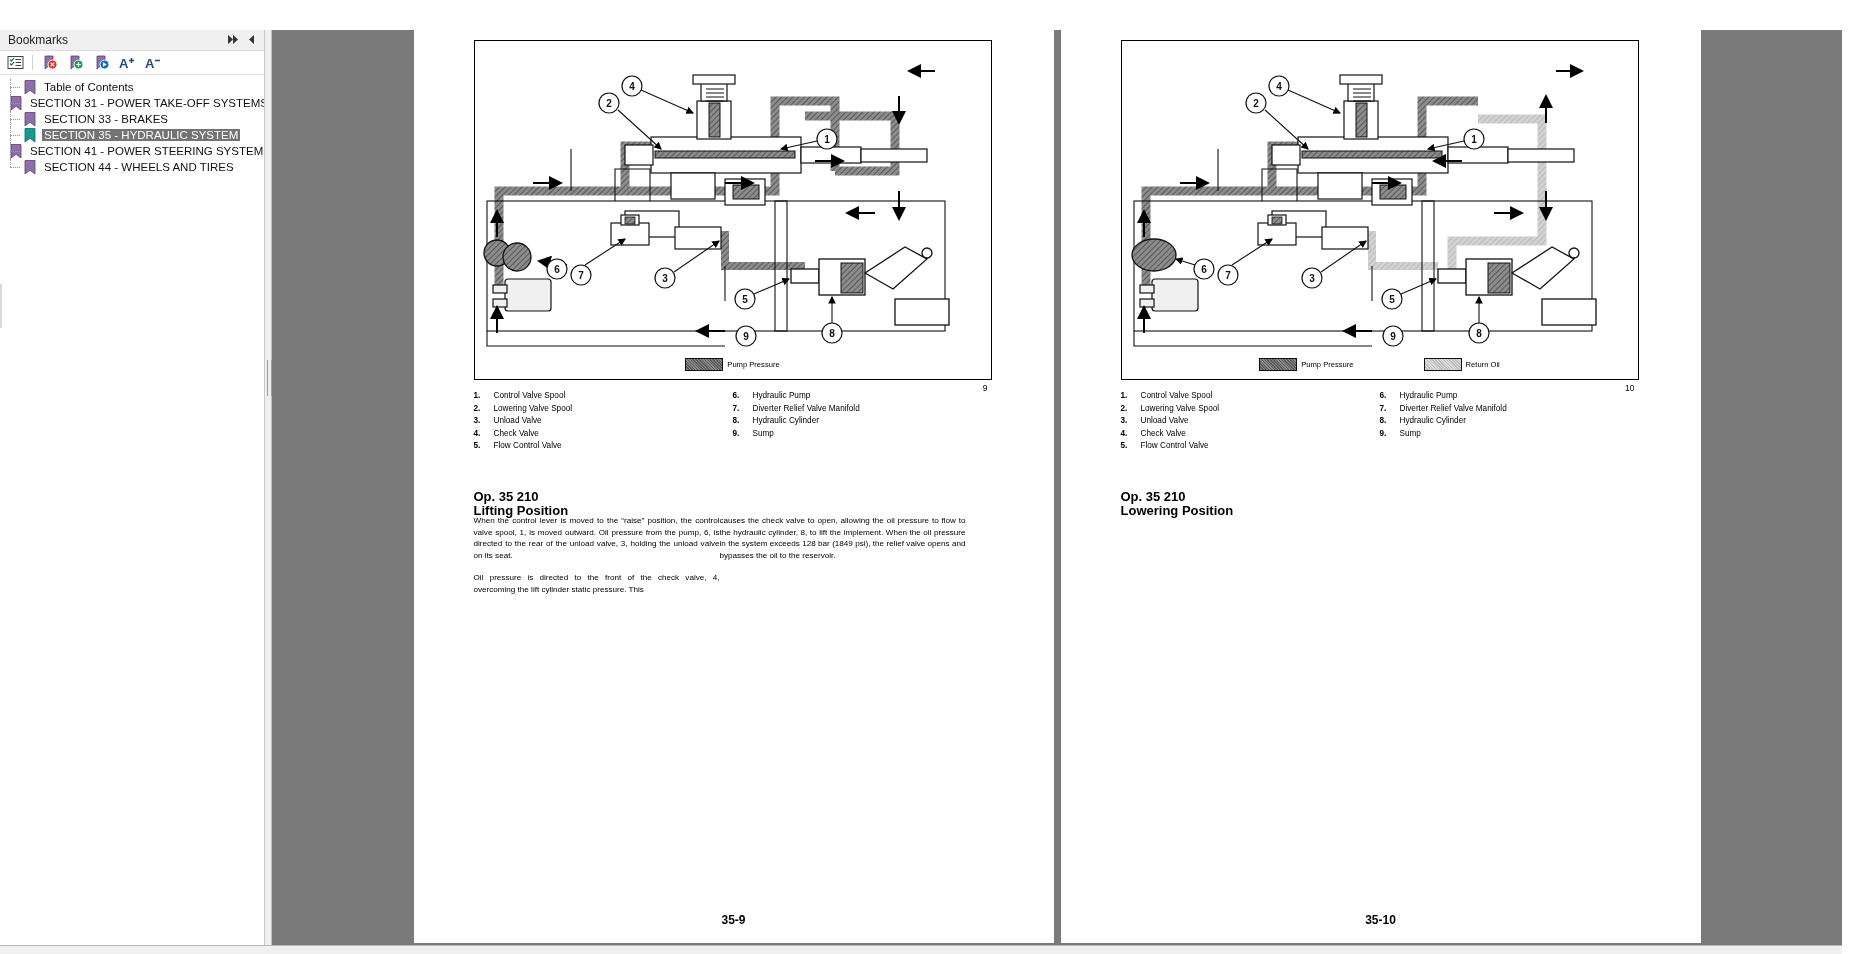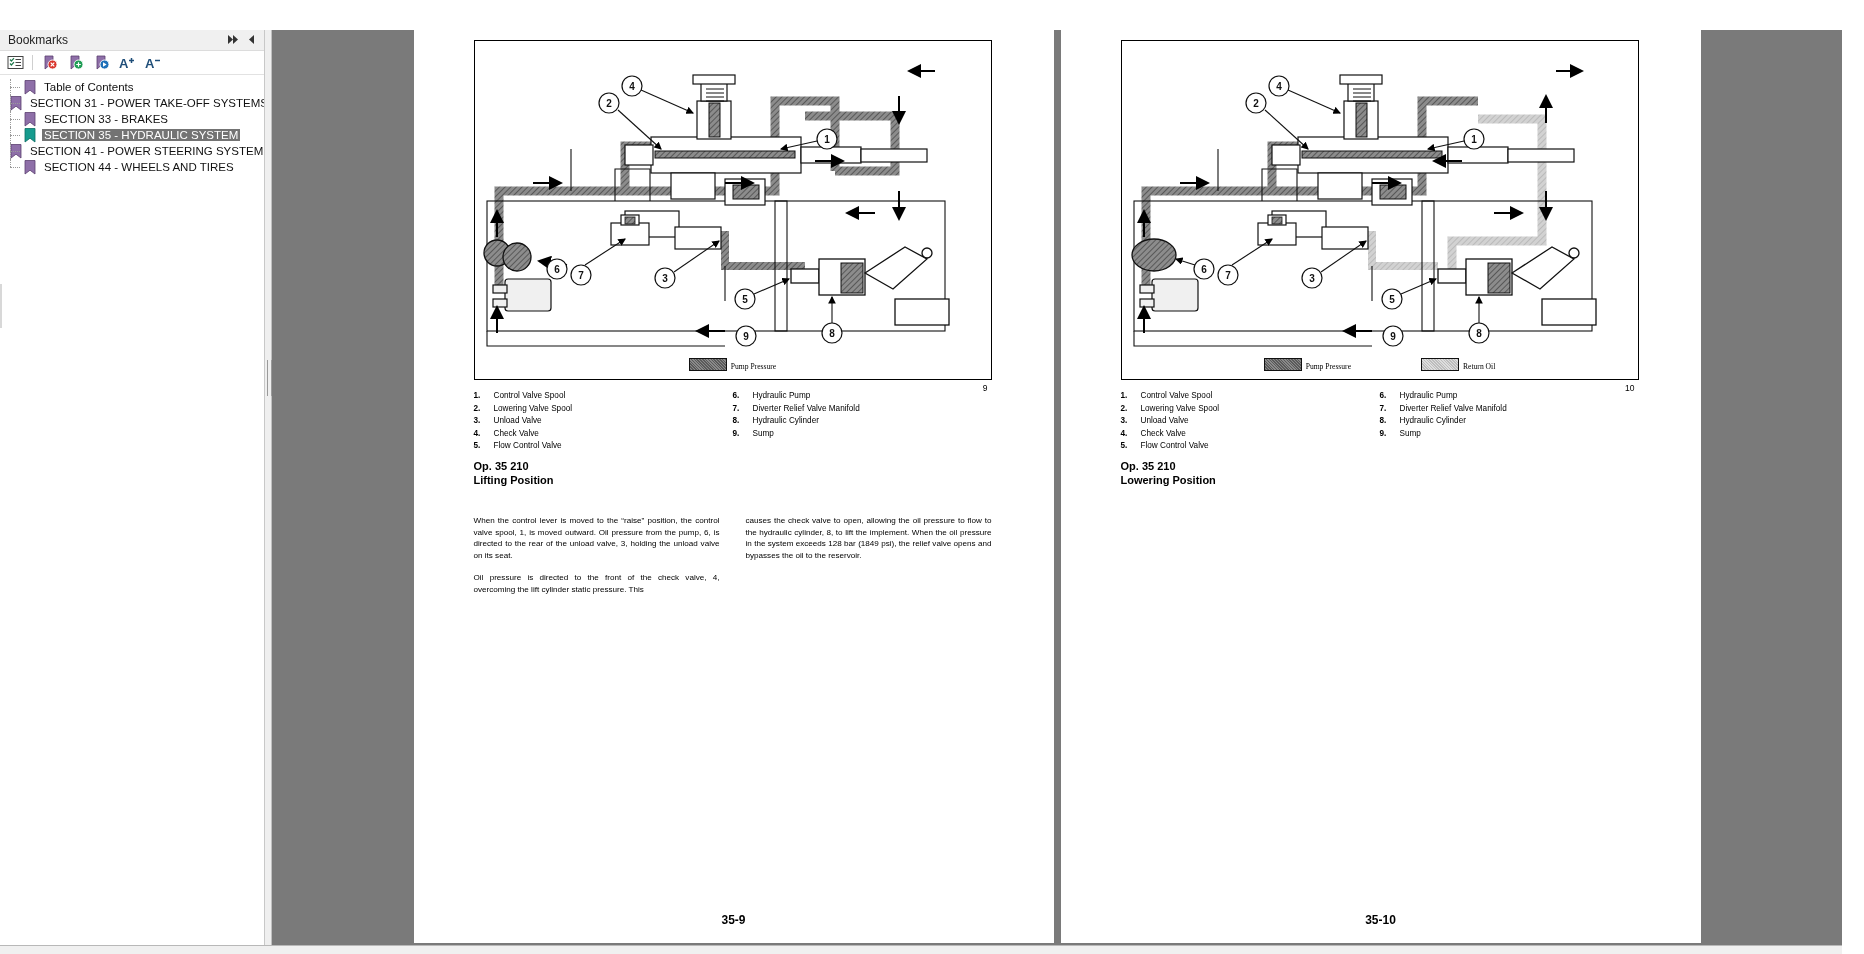--- a/index.html
+++ b/index.html
@@ -117,21 +117,21 @@
     position: absolute; right: 3px; bottom: -14px;
     font-size: 8.5px; color: #000;
   }
 
   
   .legend-row {
     position: absolute; bottom: 8px; left: 0; width: 100%;
     display: flex; justify-content: center; gap: 70px;
     font-size: 7.6px;
   }
-  .legend-item { display: flex; align-items: flex-end; gap: 4px; font-family: Liberation Serif, serif; }
+  .legend-item { display: flex; align-items: center; gap: 4px; }
   .sw {
     width: 38px; height: 13px; border: 1px solid #111;
   }
   .sw.dark {
     background: #6e6e6e;
     background-image: repeating-linear-gradient(45deg, #5a5a5a 0 1px, #8a8a8a 1px 2px);
   }
   .sw.light {
     background: #cfcfcf;
     background-image: repeating-linear-gradient(45deg, #bdbdbd 0 1px, #dedede 1px 2px);
@@ -145,26 +145,26 @@
   }
   .parts-col { width: 50%; }
   .part-line {
     display: flex; font-size: 8.2px; line-height: 12.5px; color: #000;
   }
   .part-no { width: 20px; font-weight: bold; }
   .part-name { }
 
   
   .op-head {
-    position: absolute; left: 60px; top: 429px;
-    font-size: 11px; font-weight: bold; line-height: 14px;
+    position: absolute; left: 60px; top: 460px;
+    font-size: 13px; font-weight: bold; line-height: 14px;
   }
   .body-cols {
     position: absolute; left: 60px; top: 485px;
-    width: 518px; display: flex; gap: 26px;
+    width: 518px; display: flex; 
   }
   .bcol { width: 246px; }
   .bcol p {
     margin: 0 0 11px 0;
     font-size: 8.1px; line-height: 11.6px;
     text-align: justify;
     color: #000;
   }
   .bcol p.last { text-align: left; }
 

